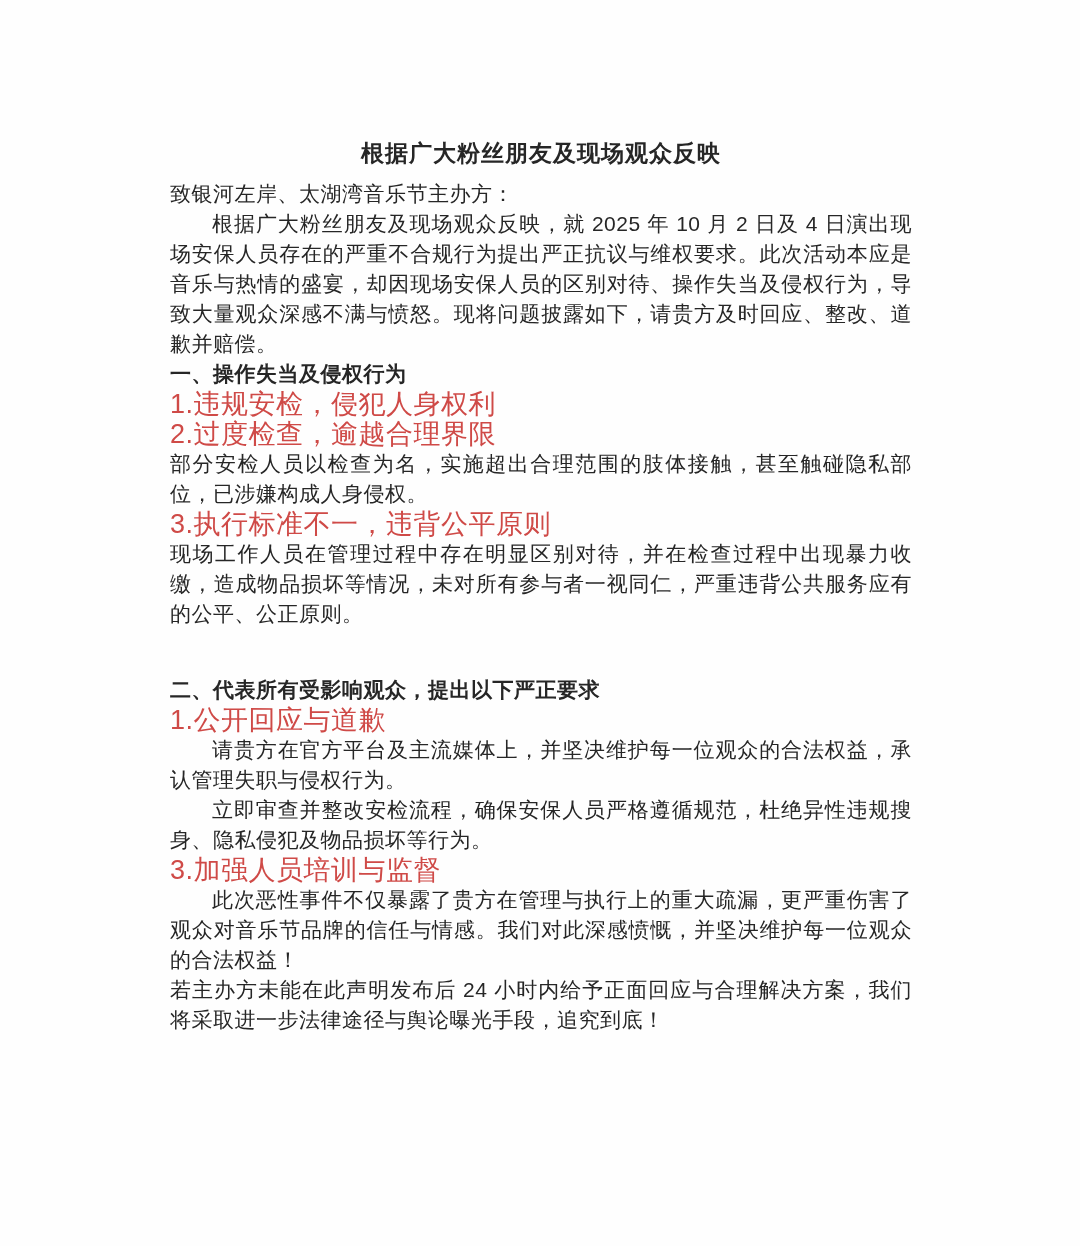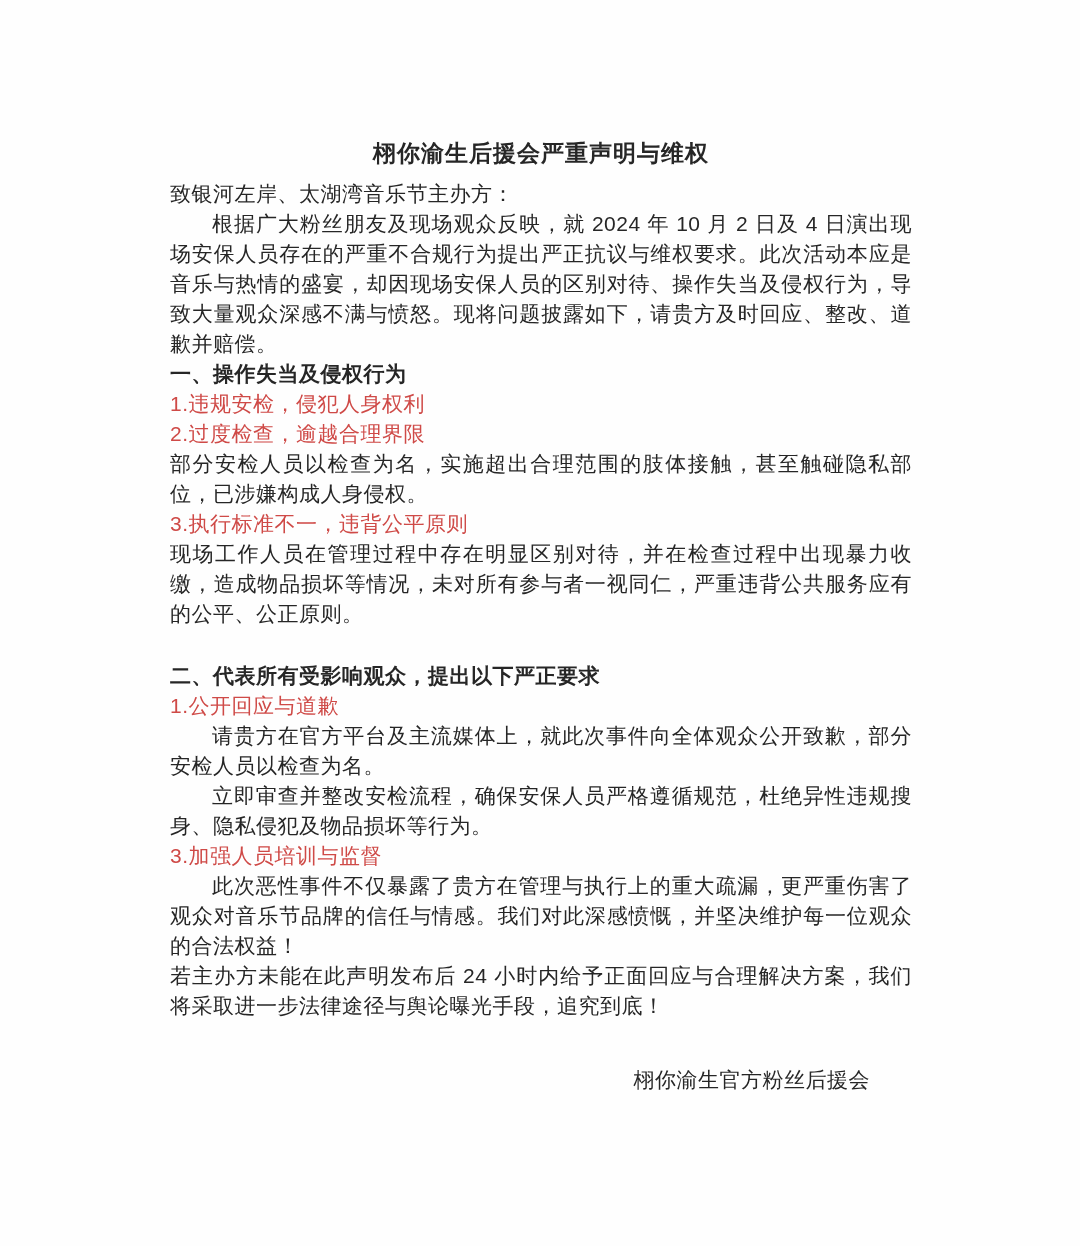--- a/index.html
+++ b/index.html
@@ -36,24 +36,24 @@
     text-align: justify;
     letter-spacing: 0.5px;
   }
   .indent { text-indent: 2em; }
   .sec-heading {
     font-weight: 700;
     font-size: 21px;
     line-height: 30px;
     letter-spacing: 0.5px;
   }
-  .sec2-gap { margin-top: 32px; }
+  .sec2-gap { margin-top: 46px; }
   .red-heading {
     color: var(--red, #cf4a47);
-    font-size: 21px;
+    font-size: 27px;
     line-height: 30px;
     letter-spacing: 0.5px;
   }
   .sign-block {
     margin-top: 40px;
     margin-left: auto;
     margin-right: 42px;
     width: fit-content;
     text-align: center;
   }
@@ -62,47 +62,43 @@
     line-height: 38px;
     letter-spacing: 0.5px;
   }
 </style>
 </head>
 <body>
 
 <div class="page">
   <div class="doc">
 
-    <h1 class="title">栩你渝生后援会严重声明与维权</h1>
+    <h1 class="title">根据广大粉丝朋友及现场观众反映</h1>
 
     <p class="line">致银河左岸、太湖湾音乐节主办方：</p>
 
-    <p class="line indent">根据广大粉丝朋友及现场观众反映，就 2024 年 10 月 2 日及 4 日演出现场安保人员存在的严重不合规行为提出严正抗议与维权要求。此次活动本应是音乐与热情的盛宴，却因现场安保人员的区别对待、操作失当及侵权行为，导致大量观众深感不满与愤怒。现将问题披露如下，请贵方及时回应、整改、道歉并赔偿。</p>
+    <p class="line indent">根据广大粉丝朋友及现场观众反映，就 2025 年 10 月 2 日及 4 日演出现场安保人员存在的严重不合规行为提出严正抗议与维权要求。此次活动本应是音乐与热情的盛宴，却因现场安保人员的区别对待、操作失当及侵权行为，导致大量观众深感不满与愤怒。现将问题披露如下，请贵方及时回应、整改、道歉并赔偿。</p>
 
     <p class="sec-heading">一、操作失当及侵权行为</p>
 
     <p class="red-heading">1.违规安检，侵犯人身权利</p>
 
     <p class="red-heading">2.过度检查，逾越合理界限</p>
     <p class="line">部分安检人员以检查为名，实施超出合理范围的肢体接触，甚至触碰隐私部位，已涉嫌构成人身侵权。</p>
 
     <p class="red-heading">3.执行标准不一，违背公平原则</p>
     <p class="line">现场工作人员在管理过程中存在明显区别对待，并在检查过程中出现暴力收缴，造成物品损坏等情况，未对所有参与者一视同仁，严重违背公共服务应有的公平、公正原则。</p>
 
     <p class="sec-heading sec2-gap">二、代表所有受影响观众，提出以下严正要求</p>
 
     <p class="red-heading">1.公开回应与道歉</p>
-    <p class="line indent">请贵方在官方平台及主流媒体上，就此次事件向全体观众公开致歉，部分安检人员以检查为名。</p>
+    <p class="line indent">请贵方在官方平台及主流媒体上，并坚决维护每一位观众的合法权益，承认管理失职与侵权行为。</p>
 
     <p class="line indent">立即审查并整改安检流程，确保安保人员严格遵循规范，杜绝异性违规搜身、隐私侵犯及物品损坏等行为。</p>
 
     <p class="red-heading">3.加强人员培训与监督</p>
 
     <p class="line indent">此次恶性事件不仅暴露了贵方在管理与执行上的重大疏漏，更严重伤害了观众对音乐节品牌的信任与情感。我们对此深感愤慨，并坚决维护每一位观众的合法权益！</p>
     <p class="line">若主办方未能在此声明发布后 24 小时内给予正面回应与合理解决方案，我们将采取进一步法律途径与舆论曝光手段，追究到底！</p>
 
-    <div class="sign-block">
-      <p class="sign-line">栩你渝生官方粉丝后援会</p>
-
-    </div>
 
   </div>
 </div>
 
 </body></html>

